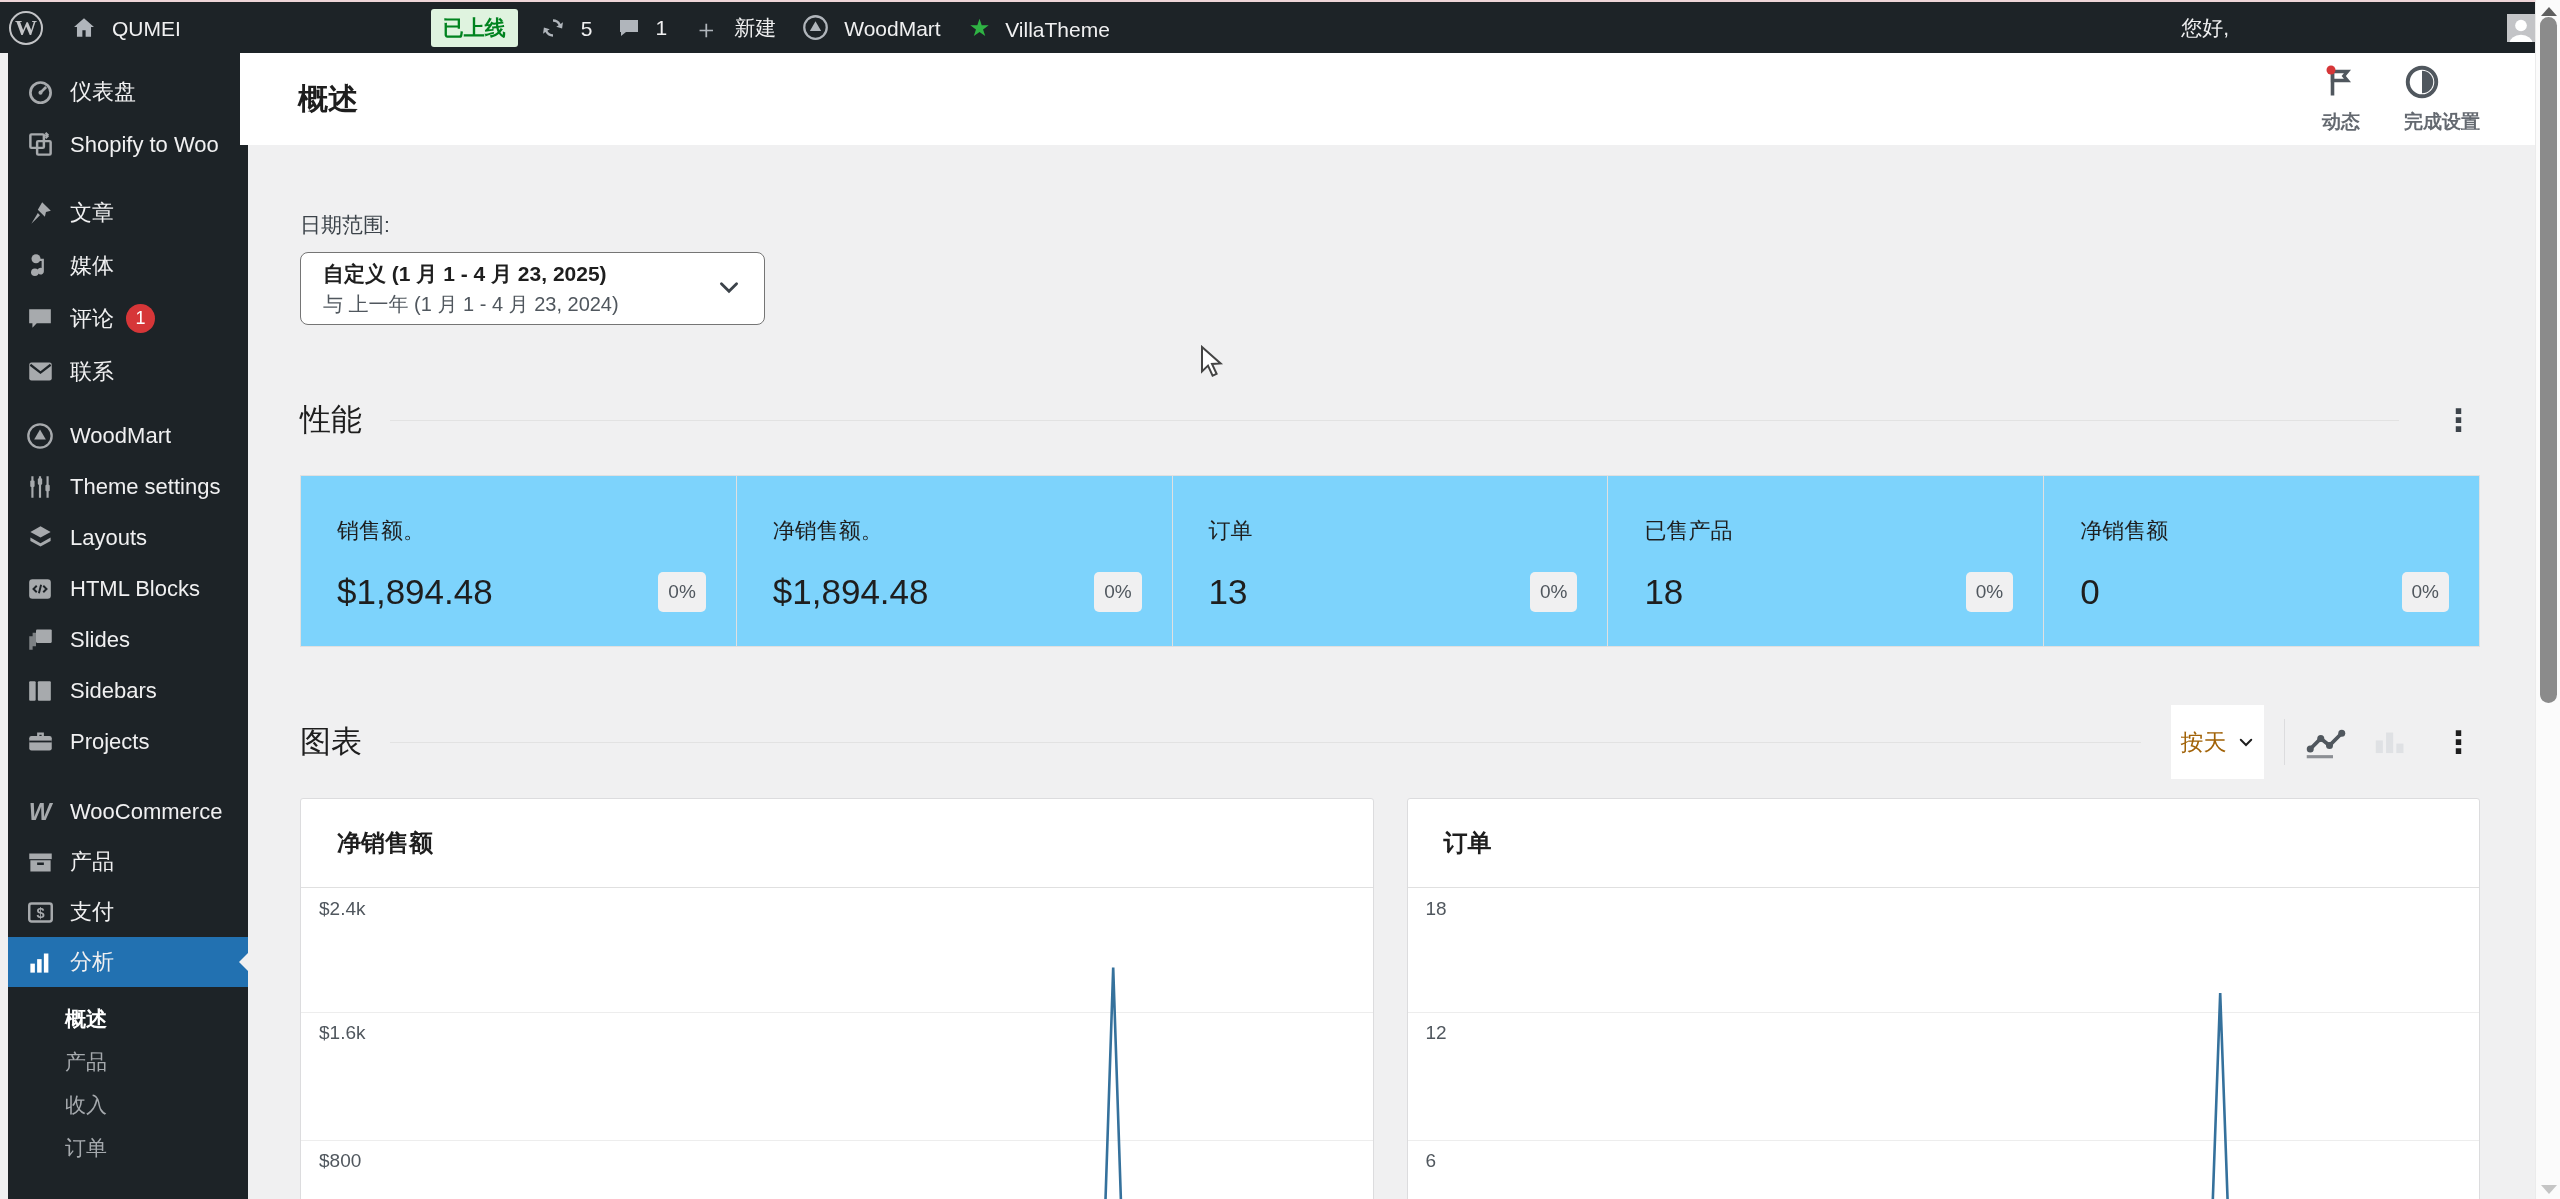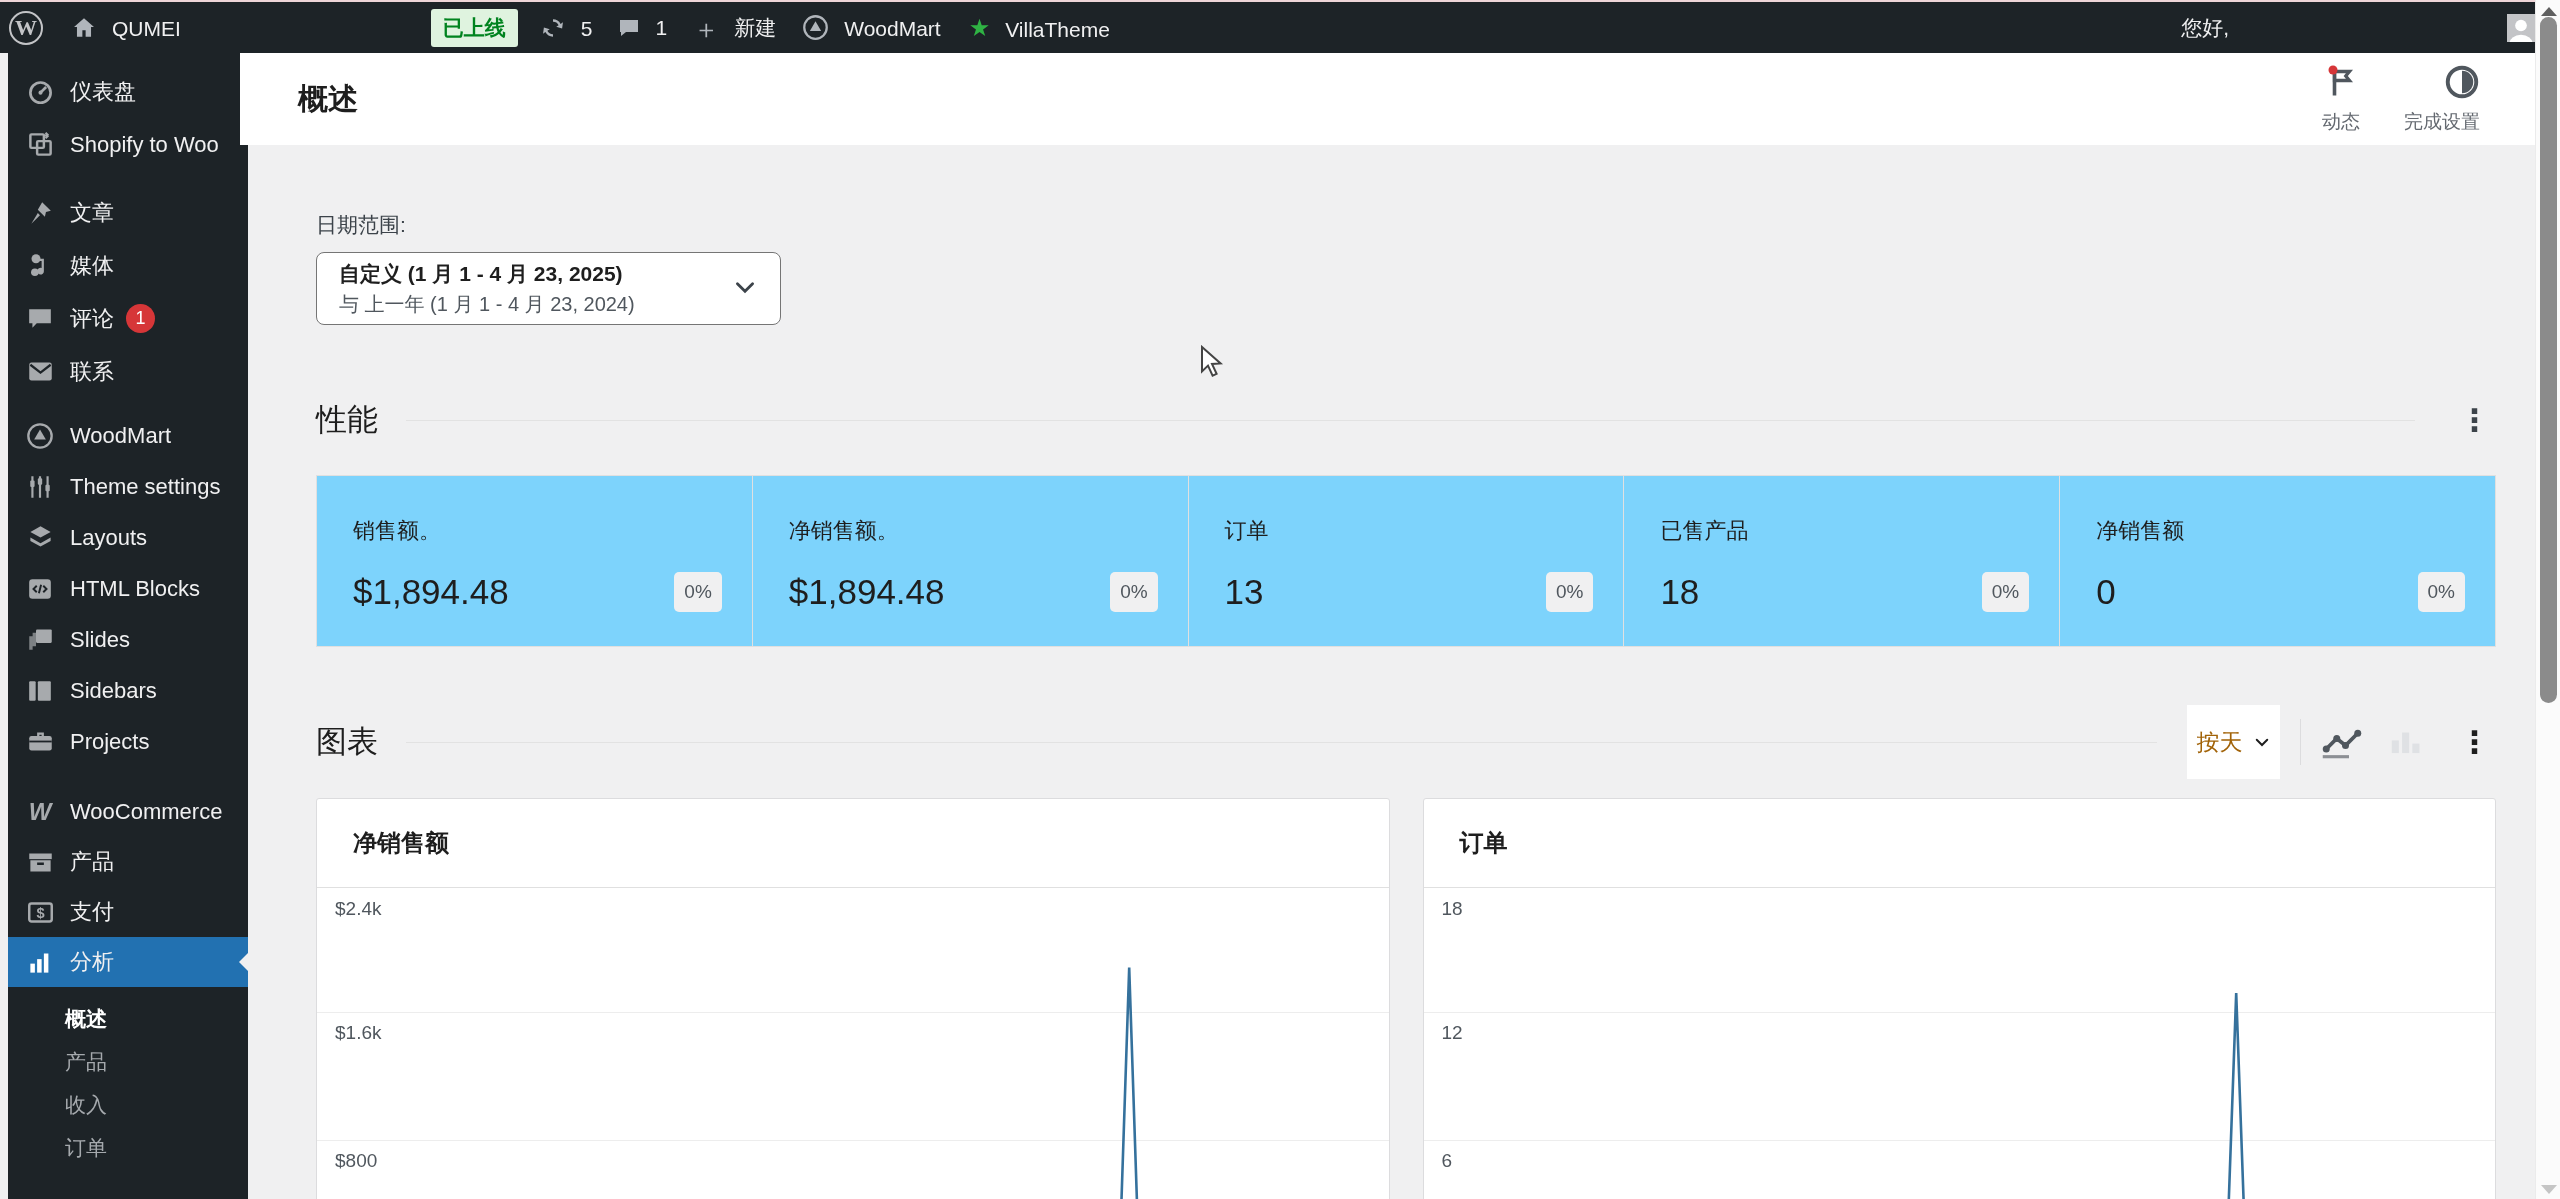--- a/index.html
+++ b/index.html
@@ -51,25 +51,25 @@
         display:flex; align-items:center; justify-content:center; font-size:18px; margin-left:12px; padding:0 6px; }
   .submenu { list-style:none; padding:10px 0 0 0; }
   .sub-item { height:43px; display:flex; align-items:center; padding-left:57px; font-size:21px; color:#a5a9ad; cursor:pointer; }
   .sub-item.current { color:#fff; font-weight:bold; }
 
   
   .page-header { position:absolute; left:240px; top:53px; width:2295px; height:92px; background:#fff;
         display:flex; align-items:center; padding:0 55px 0 58px; }
   .page-title { font-size:30px; font-weight:bold; color:#1e1e1e; }
   .header-actions { margin-left:auto; display:flex; gap:44px; }
-  .h-action { display:flex; flex-direction:column; align-items:flex-end; gap:5px; cursor:pointer; color:#50575e; }
+  .h-action { display:flex; flex-direction:column; align-items:flex-start; gap:5px; cursor:pointer; color:#50575e;font-weight:bold; }
   .h-action .lbl { font-size:19px; color:#646970; }
 
   
-  .main { position:absolute; left:256px; top:145px; width:2295px; height:1054px; padding:0 55px 0 60px; }
+  .main { position:absolute; left:240px; top:145px; width:2295px; height:1054px; padding:0 55px 0 60px; }
   .date-label { margin-top:66px; font-size:21px; color:#3c434a; }
   .date-dd { margin-top:13px; width:465px; height:73px; background:#fff; border:1.5px solid #757575; border-radius:8px;
         display:flex; align-items:center; padding:0 22px; cursor:pointer; }
   .date-dd .lines { flex:1; }
   .dd-l1 { font-size:21px; font-weight:bold; color:#1e1e1e; }
   .dd-l2 { font-size:20px; color:#50575e; margin-top:3px; }
 
   .sec-head { display:flex; align-items:center; }
   .sec-head.perf { margin-top:74px; }
   .sec-head.charts { margin-top:58px; }

